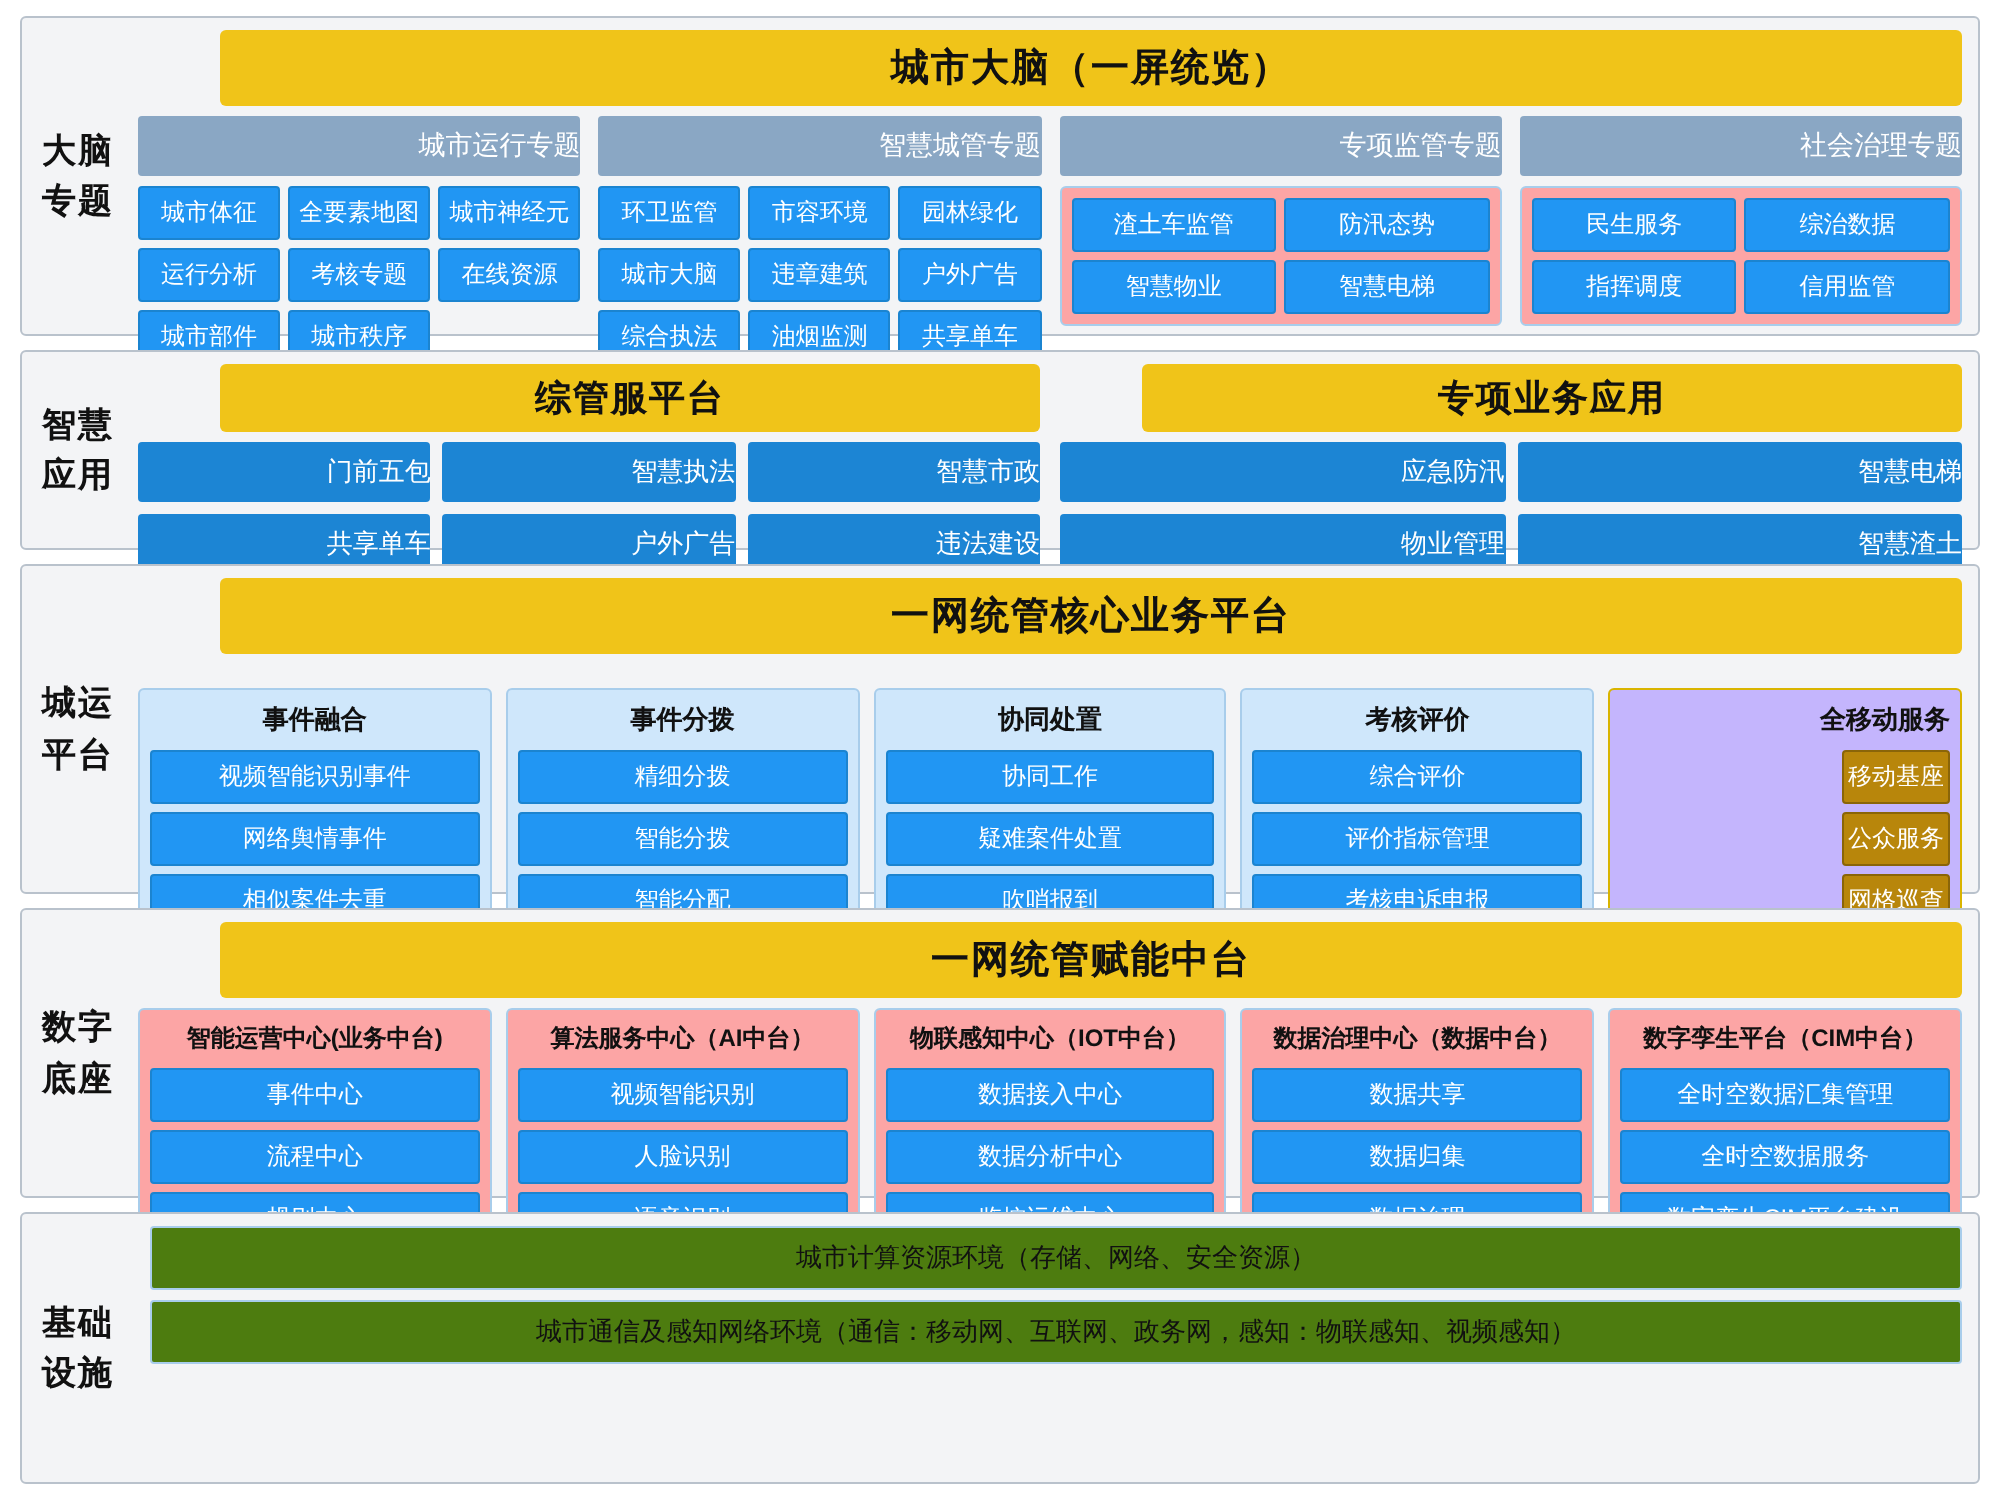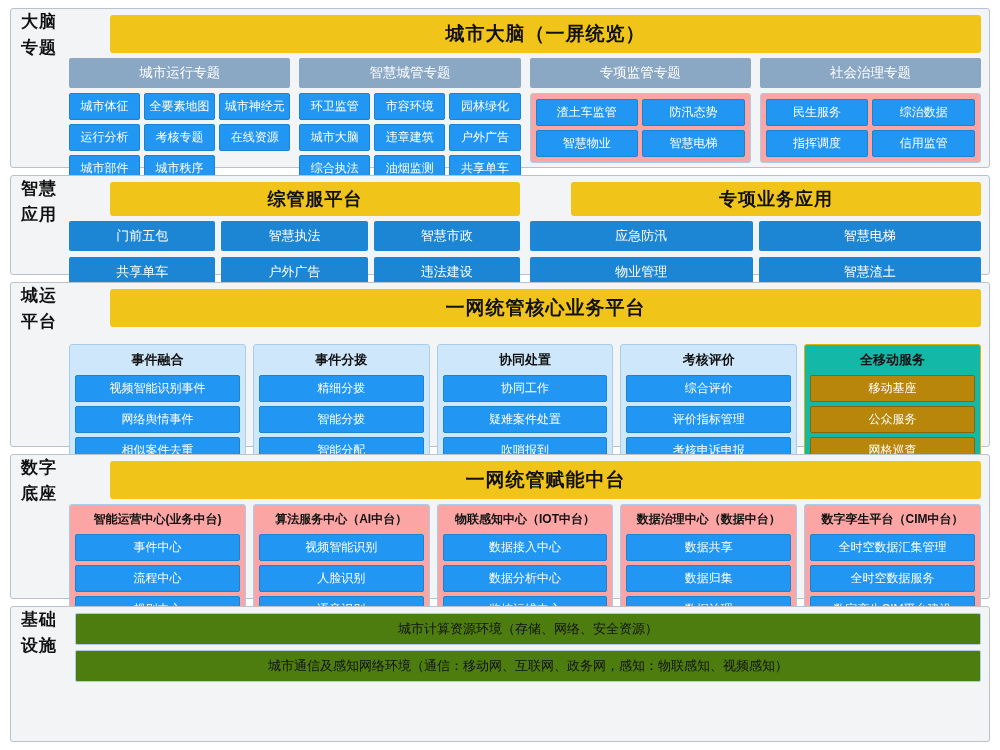--- a/index.html
+++ b/index.html
@@ -15,21 +15,21 @@
   .band{
     border:1px solid #b9c2cc;
     background:#f3f4f6;
     border-radius:3px;
     display:flex;
     align-items:stretch;
     box-sizing:border-box;
   }
   .band-label{
     width:56px;flex:0 0 56px;
-    display:flex;flex-direction:column;align-items:center;
+    display:flex;flex-direction:column;align-items:center;justify-content:center;
     font-size:17px;font-weight:bold;color:#111;
     line-height:1.5;
     letter-spacing:1px;
   }
   .band-body{flex:1;display:flex;flex-direction:column;gap:5px;padding:6px 8px 7px 2px;box-sizing:border-box;}
 
   
   .title-bar{
     background:#f0c419;
     color:#111;
@@ -37,21 +37,21 @@
     text-align:center;
     padding:6px 0;
     border-radius:3px;
     letter-spacing:1px;
     margin-left:41px;
   }
   .blue-head{
     background:#1c85d4;
     color:#fff;
     font-size:13px;
-    text-align:center;
+    text-align:right;
     padding:6px 0;
     border-radius:2px;
   }
   .chip{
     background:#2196f3;
     color:#fff;
     font-size:12px;
     text-align:center;
     padding:4px 2px;
     border-radius:2px;
@@ -79,21 +79,21 @@
   
   .app-cols{display:flex;gap:10px;}
   .app-col{flex:1;display:flex;flex-direction:column;gap:5px;}
   .app-col .title-bar{font-size:18px;padding:5px 0;}
   .app-row{display:grid;gap:6px;}
 
   
   .core-cols{display:flex;gap:7px;}
   .core-col{flex:1;margin-top:12px;}
   .core-col .panel{background:#cfe7fb;}
-  .core-col.gold .panel{background:#14b8a6;border-color:#d9b400;}
+  .core-col.gold .panel{background:#c4b5fd;border-color:#d9b400;align-items:flex-end;}
   .core-col.gold .chip{background:#b8860b;border-color:#8a6508;}
   .dots{font-size:10px;color:#555;text-align:center;letter-spacing:2px;line-height:1;padding-top:1px;}
 
   
   .db-cols{display:flex;gap:7px;}
   .db-col{flex:1;}
 
   
   .infra-body{display:flex;flex-direction:column;gap:5px;padding:6px 8px;}
   .infra-bar{

